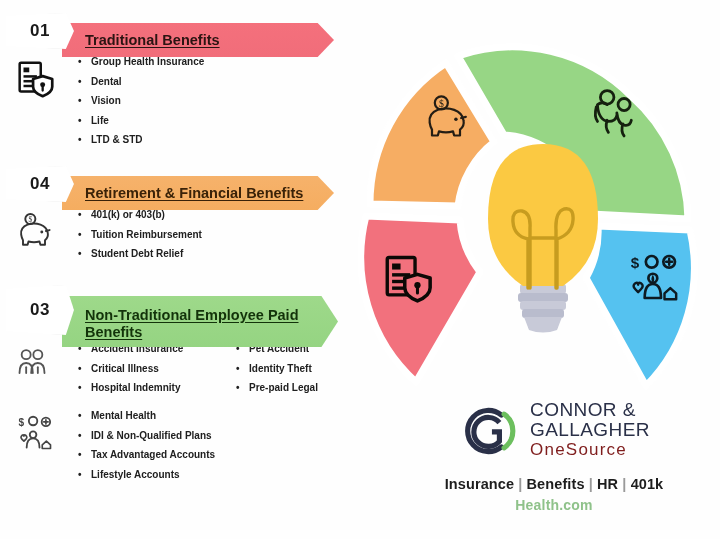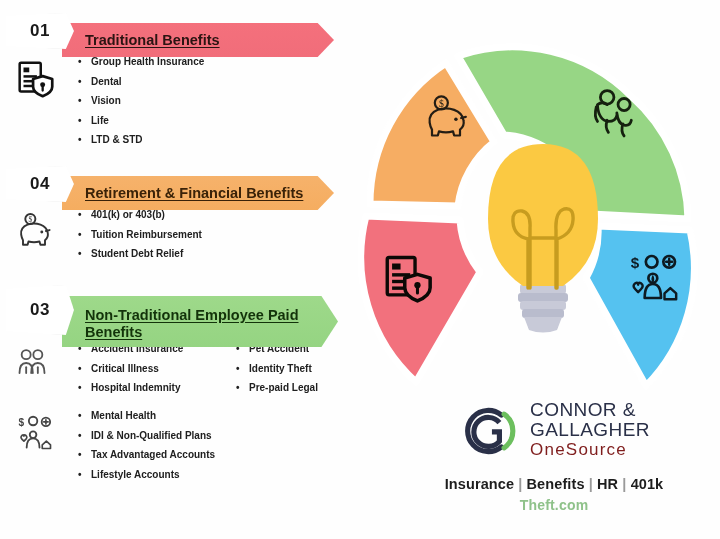--- a/index.html
+++ b/index.html
@@ -444,16 +444,16 @@
     </div>
     <div id="services-line">
       <span>Insurance</span>
       <span class="sep">|</span>
       <span>Benefits</span>
       <span class="sep">|</span>
       <span>HR</span>
       <span class="sep">|</span>
       <span>401k</span>
     </div>
-    <div id="site-line">Theft.com</div>
+    <div id="site-line">Health.com</div>
   </div>
 
 </div>
 
 </body></html>

